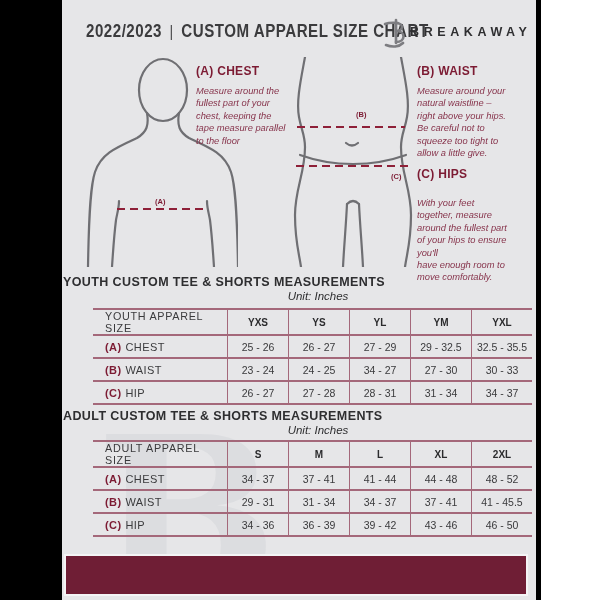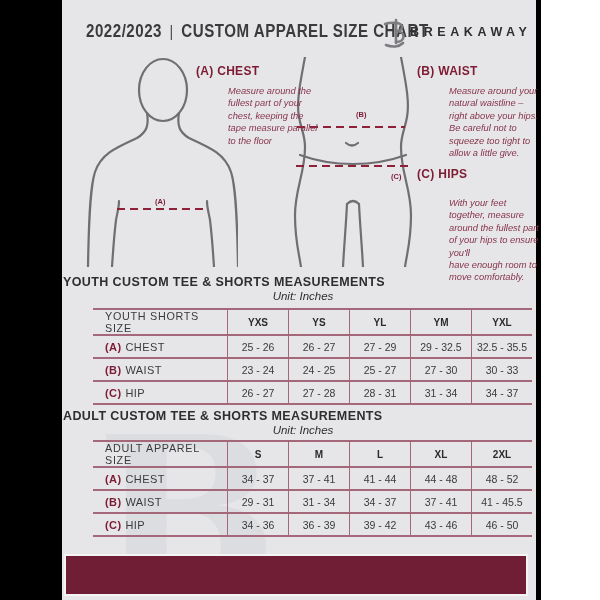--- a/index.html
+++ b/index.html
@@ -13,35 +13,35 @@
   #header-title{position:absolute;left:86px;top:21px;display:flex;align-items:center;gap:9px;
     transform:scaleX(.84);transform-origin:left center;white-space:nowrap;
     font-weight:700;font-size:18px;color:#3b3b3d;letter-spacing:.6px;}
   #header-title .divider{font-weight:400;color:#4a4a4c;font-size:17px;}
   #brand{position:absolute;left:383px;top:16px;display:flex;align-items:center;gap:0;}
   #brand-name{font-weight:700;font-size:12.5px;letter-spacing:4.6px;color:#2f2f31;white-space:nowrap;}
 
   
   .diag-head{position:absolute;font-weight:700;font-size:12px;color:#7c1b33;letter-spacing:.3px;}
   .diag-body{position:absolute;font-style:italic;font-size:9.3px;line-height:12.4px;color:#87344c;
-    white-space:pre-line;width:110px;margin-left:32px;}
+    white-space:pre-line;width:110px;}
   .marker-label{position:absolute;font-weight:700;font-size:7.5px;color:#7c1b33;}
   .dash-line{position:absolute;height:2.4px;
     background:repeating-linear-gradient(90deg,#8e2038 0 8px,transparent 8px 13px);}
   .figure{position:absolute;}
   .figure path,.figure ellipse{fill:none;stroke:#6f6f73;stroke-width:2.2;stroke-linecap:round;}
 
   
   #watermark{position:absolute;left:96px;top:408px;font-family:"DejaVu Serif",serif;
     font-weight:700;font-size:215px;line-height:1;color:#dcdde0;z-index:1;}
 
   
   .tbl-title{position:absolute;left:63px;width:474px;text-align:left;font-weight:700;
     font-size:12.5px;color:#2e2e30;letter-spacing:.4px;z-index:2;}
-  .tbl-unit{position:absolute;left:66px;width:474px;text-align:center;font-style:italic;
+  .tbl-unit{position:absolute;left:81px;width:474px;text-align:center;font-style:italic;
     font-size:11.5px;color:#2e2e30;z-index:2;}
   .size-table{position:absolute;left:93px;width:439px;border-top:2px solid #a4687a;z-index:2;}
   .t-row{display:grid;grid-template-columns:134px 61px 61px 61px 61px 61px;
     border-bottom:2px solid #a4687a;}
   .t-row.t-header{height:24px;}
   .t-row.t-data{height:21px;}
   .t-cell{display:flex;align-items:center;justify-content:center;font-size:10.5px;color:#3a3a3c;
     border-left:1.5px solid #a4687a;box-sizing:border-box;}
   .t-cell:first-child{border-left:none;justify-content:flex-start;padding-left:12px;}
   .t-header .t-cell{font-weight:700;font-size:10px;color:#2b2b2d;}
@@ -125,21 +125,21 @@
 you'll
 have enough room to
 move comfortably.</div>
 
   <div id="watermark">B</div>
 
   <div class="tbl-title" style="top:275px;">YOUTH CUSTOM TEE &amp; SHORTS MEASUREMENTS</div>
   <div class="tbl-unit" style="top:290px;">Unit: Inches</div>
   <div class="size-table" style="top:308px;">
     <div class="t-row t-header">
-      <div class="t-cell">YOUTH SHORTS SIZE</div>
+      <div class="t-cell">YOUTH APPAREL SIZE</div>
       <div class="t-cell">YXS</div>
       <div class="t-cell">YS</div>
       <div class="t-cell">YL</div>
       <div class="t-cell">YM</div>
       <div class="t-cell">YXL</div>
     </div>
     <div class="t-row t-data">
       <div class="t-cell">
         <span class="rl-prefix">(A)</span>
         <span>CHEST</span>
@@ -150,21 +150,21 @@
       <div class="t-cell">29 - 32.5</div>
       <div class="t-cell">32.5 - 35.5</div>
     </div>
     <div class="t-row t-data">
       <div class="t-cell">
         <span class="rl-prefix">(B)</span>
         <span>WAIST</span>
       </div>
       <div class="t-cell">23 - 24</div>
       <div class="t-cell">24 - 25</div>
-      <div class="t-cell">25 - 27</div>
+      <div class="t-cell">34 - 27</div>
       <div class="t-cell">27 - 30</div>
       <div class="t-cell">30 - 33</div>
     </div>
     <div class="t-row t-data">
       <div class="t-cell">
         <span class="rl-prefix">(C)</span>
         <span>HIP</span>
       </div>
       <div class="t-cell">26 - 27</div>
       <div class="t-cell">27 - 28</div>

